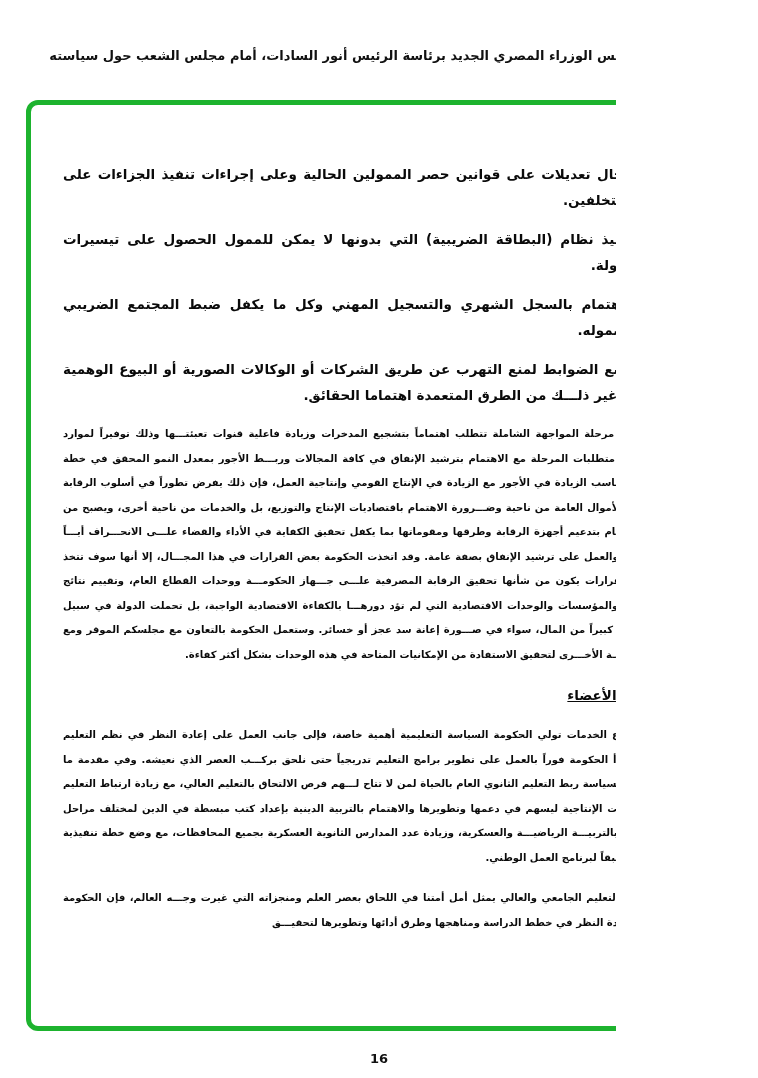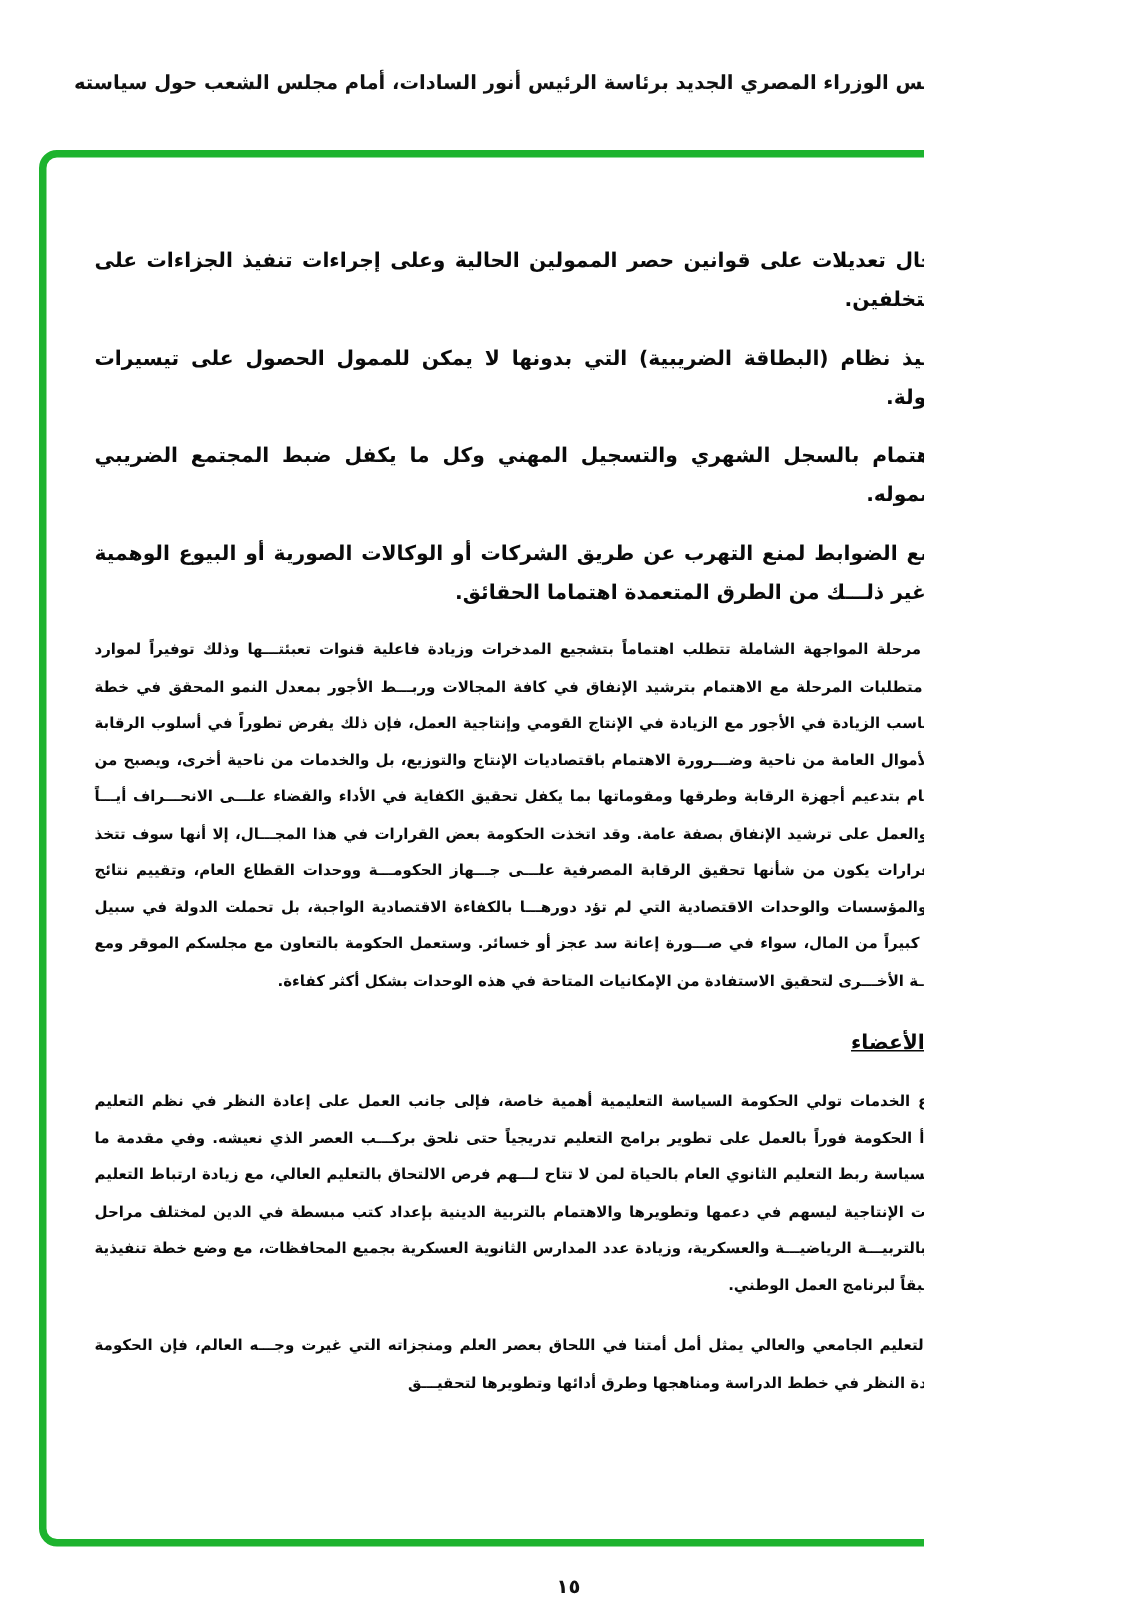--- a/index.html
+++ b/index.html
@@ -128,15 +128,15 @@
 
       <p class="para no-indent section-heading">أيها السادة الأعضاء</p>
 
       <p class="para">وفي قطاع الخدمات تولي الحكومة السياسة التعليمية أهمية خاصة، فإلى جانب العمل على إعادة النظر في نظم التعليم بصفة عامة، تبدأ الحكومة فوراً بالعمل على تطوير برامج التعليم تدريجياً حتى نلحق بركـــب العصر الذي نعيشه. وفي مقدمة ما تستهدفه هذه السياسة ربط التعليم الثانوي العام بالحياة لمن لا تتاح لـــهم فرص الالتحاق بالتعليم العالي، مع زيادة ارتباط التعليم الفني بالقطاعات الإنتاجية ليسهم في دعمها وتطويرها والاهتمام بالتربية الدينية بإعداد كتب مبسطة في الدين لمختلف مراحل التعليم، وكذلك بالتربيـــة الرياضيـــة والعسكرية، وزيادة عدد المدارس الثانوية العسكرية بجميع المحافظات، مع وضع خطة تنفيذية لمحو الأميـــة طبقاً لبرنامج العمل الوطني.</p>
 
       <p class="para">ولما كان التعليم الجامعي والعالي يمثل أمل أمتنا في اللحاق بعصر العلم ومنجزاته التي غيرت وجـــه العالم، فإن الحكومة حريصة على إعادة النظر في خطط الدراسة ومناهجها وطرق أدائها وتطويرها لتحقيـــق</p>
 
     </div>
   </div>
 
-  <div class="page-number">١٥</div>
+  <div class="page-number">16</div>
 
 </div>
 
 </body></html>

